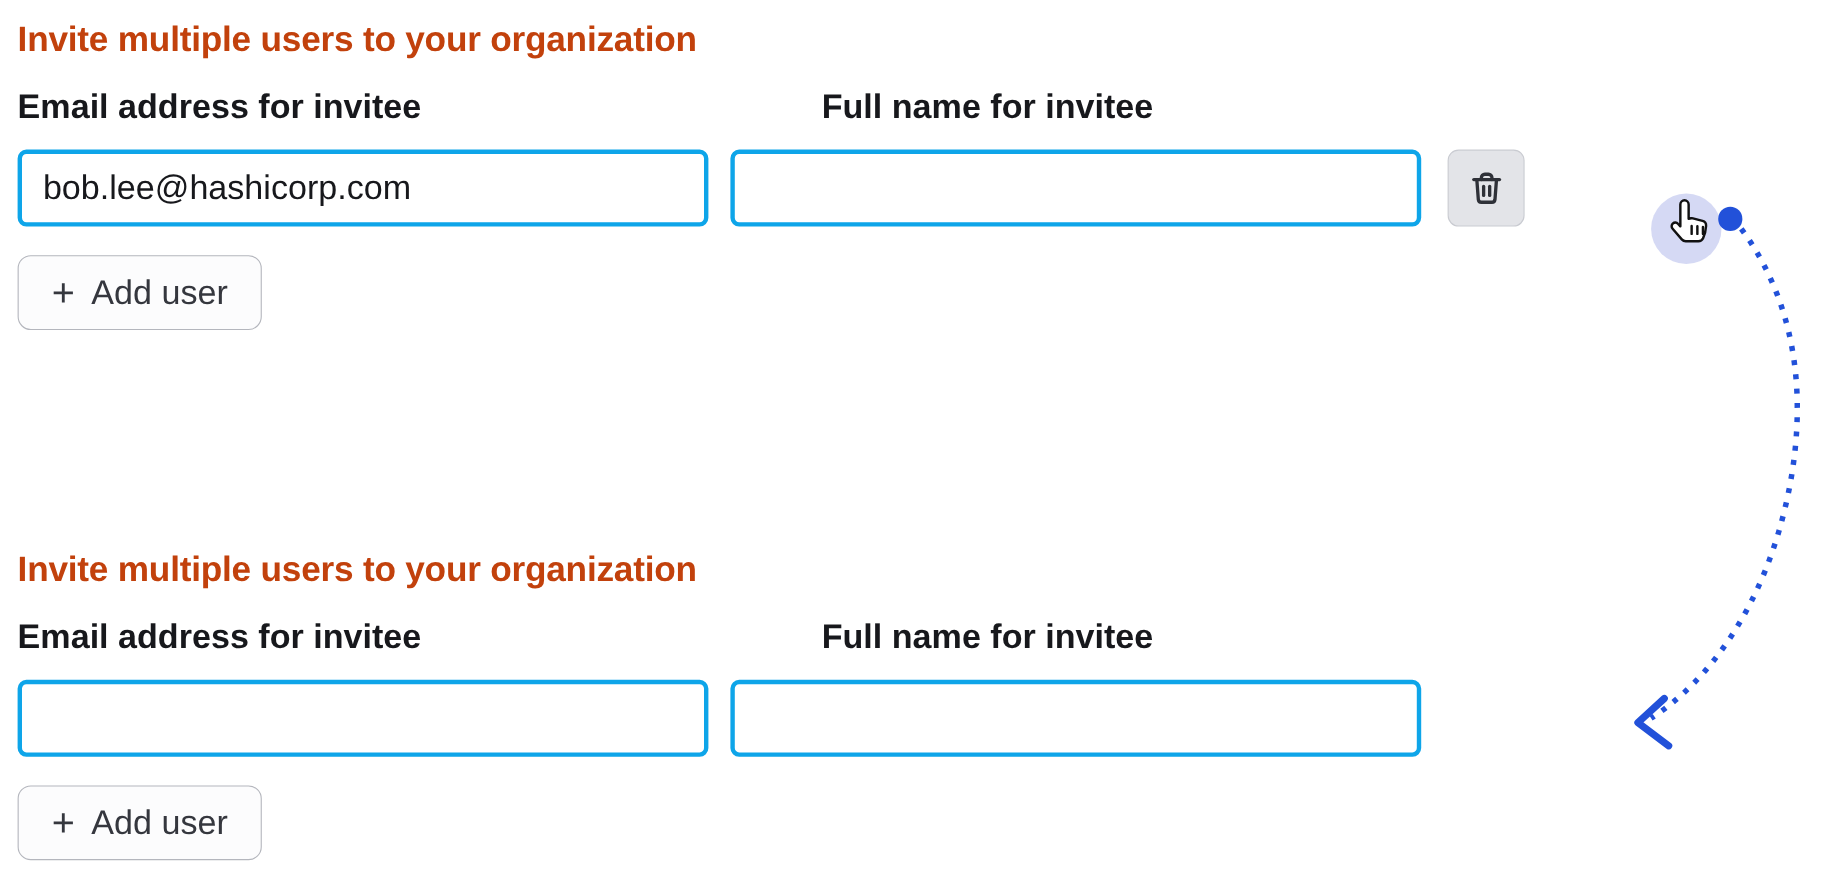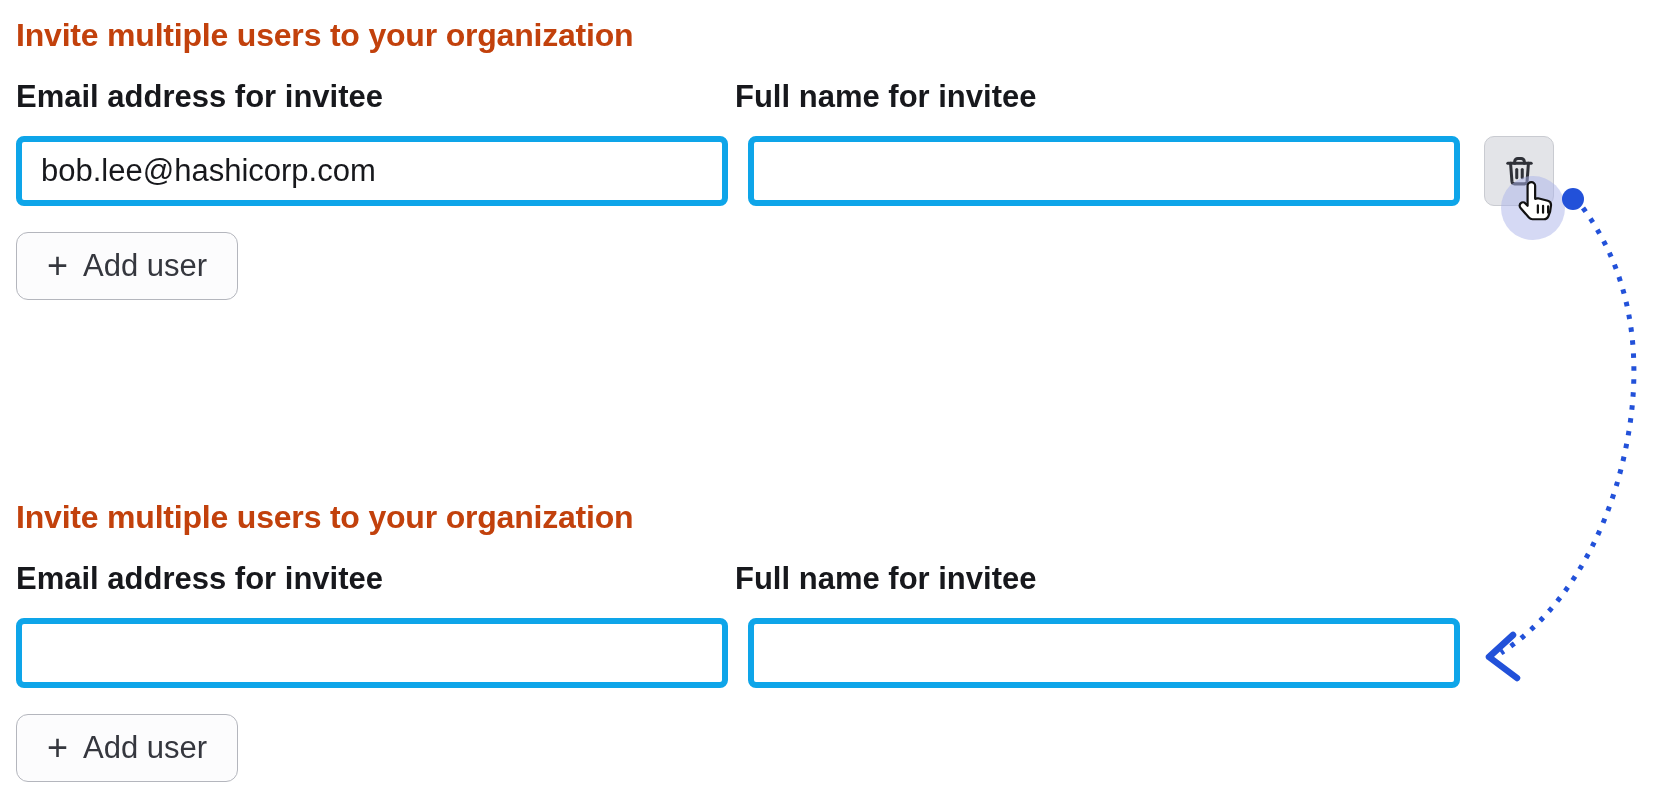--- a/index.html
+++ b/index.html
@@ -11,29 +11,29 @@
     position: relative;
     overflow: hidden;
   }
   .section { padding-left: 16px; }
   .sec1 { padding-top: 14px; }
   .sec2 { margin-top: 196px; }
   .section-title {
     font-size: 32px; font-weight: 700; line-height: 42px;
     letter-spacing: -0.2px; color: #c2410c;
   }
-  .labels-row { display: flex; gap: 7px; margin-top: 20px; }
+  .labels-row { display: flex; gap: 19px; margin-top: 20px; }
   .field-label {
     width: 712px; font-size: 31px; font-weight: 700;
     line-height: 42px; color: #17181c;
   }
   .inputs-row { display: flex; gap: 20px; margin-top: 18px; align-items: flex-start; }
   .text-input {
-    width: 712px; height: 70px; box-sizing: border-box;
-    border: 6px solid #0ea5e9; border-radius: 8px;
+    width: 628px; height: 70px; box-sizing: border-box;
+    border: 4px solid #0ea5e9; border-radius: 8px;
     font-size: 31px; font-family: inherit; color: #17181c;
     padding: 0 19px; background: #ffffff; outline: none;
   }
   .trash-btn {
     margin-left: 4px; width: 70px; height: 70px; flex: 0 0 auto;
     box-sizing: border-box; border-radius: 10px;
     background: #e3e4e8; border: 1px solid #c9cbd1;
     display: flex; align-items: center; justify-content: center;
     padding: 0; cursor: pointer;
   }

